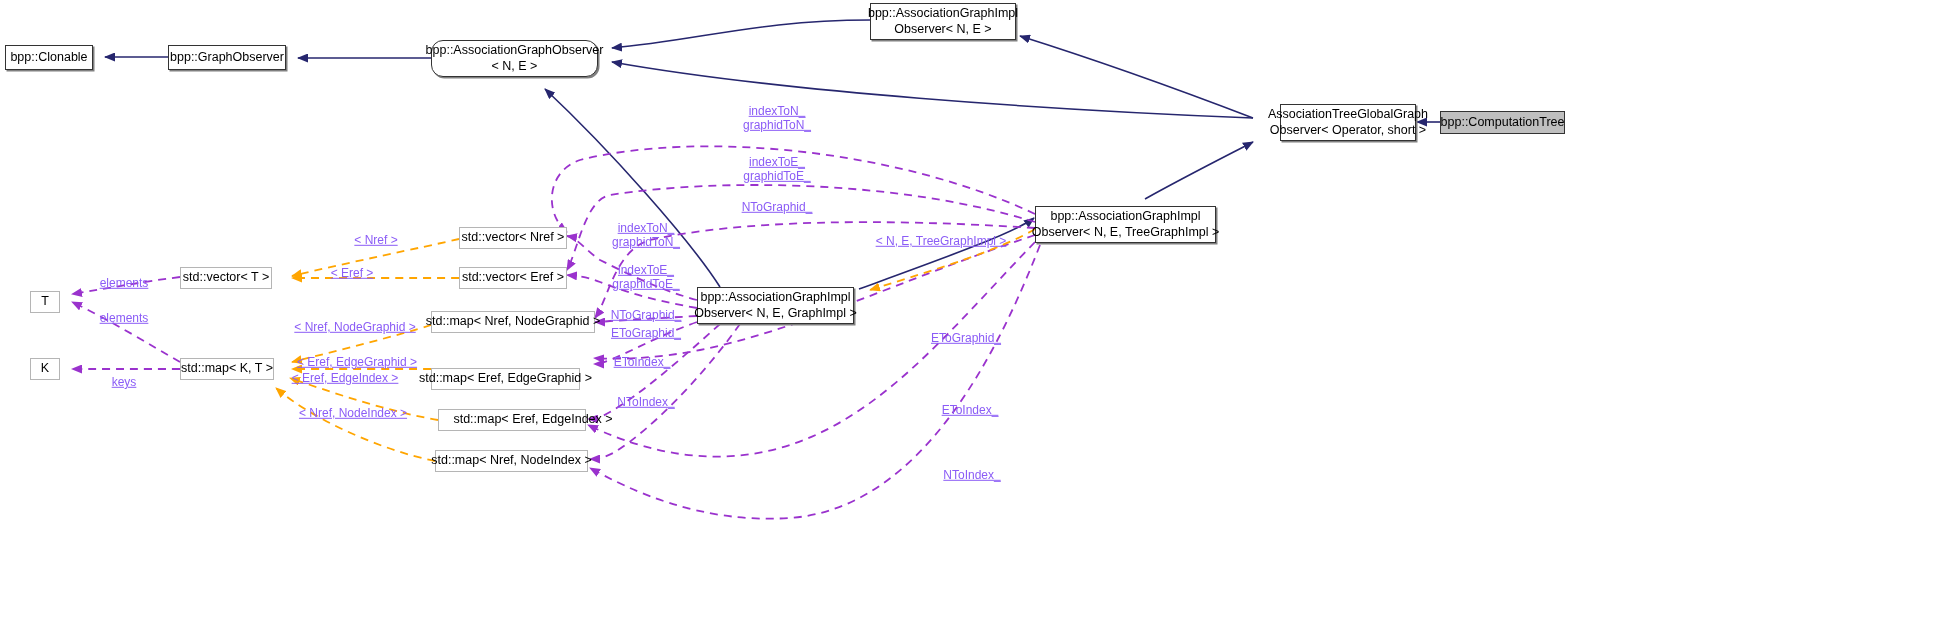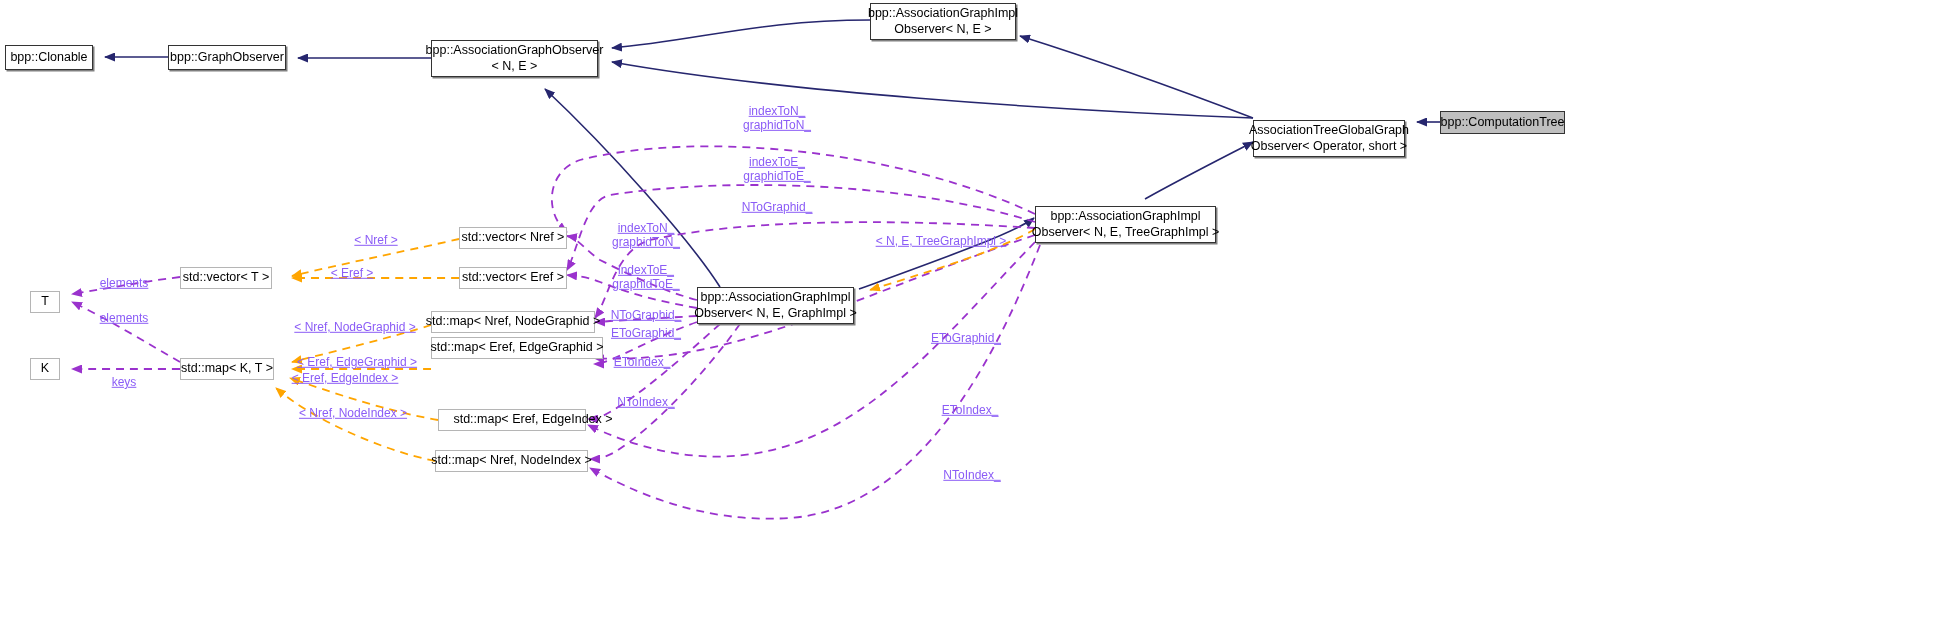--- a/index.html
+++ b/index.html
@@ -123,29 +123,29 @@
     </g>
   </svg>
 
   <div>
       <div class="node-box thick" style="left: 5px; top: 45px; width: 88px; height: 25px;">
         <span class="node-line">bpp::Clonable</span>
       </div>
       <div class="node-box thick" style="left: 168px; top: 45px; width: 118px; height: 25px; justify-content: center;">
         <span class="node-line">bpp::GraphObserver</span>
       </div>
-      <div class="node-box thick" style="left: 431px; top: 40px; width: 167px; height: 37px;">
+      <div class="node-box thick" style="left: 431px; top: 40px; width: 167px; height: 37px; border-radius: 12px;">
         <span class="node-line">bpp::AssociationGraphObserver</span>
         <span class="node-line">&lt; N, E &gt;</span>
       </div>
       <div class="node-box thick" style="left: 870px; top: 3px; width: 146px; height: 37px;">
         <span class="node-line">bpp::AssociationGraphImpl</span>
         <span class="node-line">Observer&lt; N, E &gt;</span>
       </div>
-      <div class="node-box thick" style="left: 1253px; top: 104px; width: 152px; height: 37px; margin-top: 16px;">
+      <div class="node-box thick" style="left: 1280px; top: 104px; width: 136px; height: 37px;">
         <span class="node-line">AssociationTreeGlobalGraph</span>
         <span class="node-line">Observer&lt; Operator, short &gt;</span>
       </div>
       <div class="node-box highlight" style="left: 1440px; top: 111px; width: 125px; height: 23px;">
         <span class="node-line">bpp::ComputationTree</span>
       </div>
       <div class="node-box thick" style="left: 1035px; top: 206px; width: 181px; height: 37px;">
         <span class="node-line">bpp::AssociationGraphImpl</span>
         <span class="node-line">Observer&lt; N, E, TreeGraphImpl &gt;</span>
       </div>
@@ -161,21 +161,21 @@
       </div>
       <div class="node-box thin" style="left: 459px; top: 267px; width: 108px; height: 22px;">
         <span class="node-line">std::vector&lt; Eref &gt;</span>
       </div>
       <div class="node-box thin" style="left: 180px; top: 358px; width: 94px; height: 22px;">
         <span class="node-line">std::map&lt; K, T &gt;</span>
       </div>
       <div class="node-box thin" style="left: 431px; top: 311px; width: 164px; height: 22px;">
         <span class="node-line">std::map&lt; Nref, NodeGraphid &gt;</span>
       </div>
-      <div class="node-box thin" style="left: 431px; top: 337px; width: 172px; height: 22px;">
+      <div class="node-box thin" style="left: 431px; top: 368px; width: 149px; height: 22px;">
         <span class="node-line">std::map&lt; Eref, EdgeGraphid &gt;</span>
       </div>
       <div class="node-box thin" style="left: 438px; top: 409px; width: 148px; height: 22px; padding-left: 48px;">
         <span class="node-line">std::map&lt; Eref, EdgeIndex &gt;</span>
       </div>
       <div class="node-box thin" style="left: 435px; top: 450px; width: 153px; height: 22px;">
         <span class="node-line">std::map&lt; Nref, NodeIndex &gt;</span>
       </div>
       <div class="node-box thin" style="left: 30px; top: 291px; width: 30px; height: 22px;">
         <span class="node-line">T</span>

